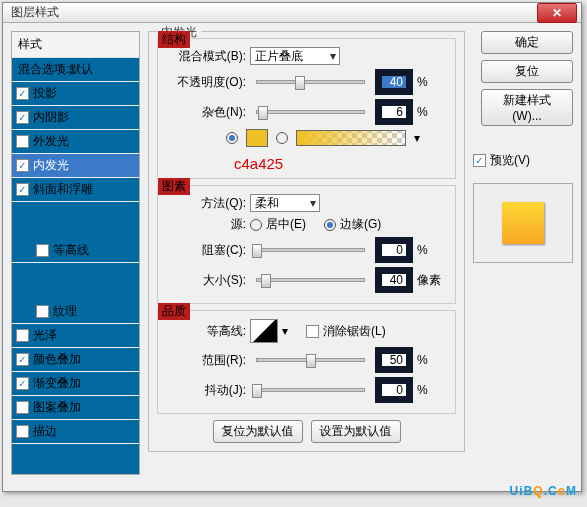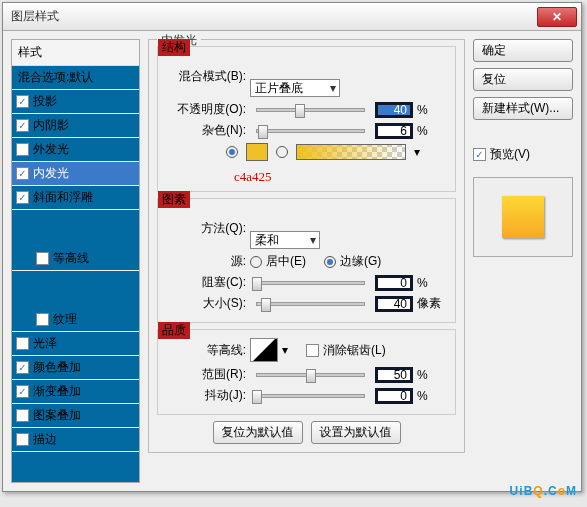--- a/index.html
+++ b/index.html
@@ -1,55 +1,55 @@
 <!DOCTYPE html>
 <html><head>
 <meta charset="utf-8">
 <style>
 * { box-sizing: border-box; margin: 0; padding: 0; font-family: "Microsoft YaHei", SimSun, sans-serif; font-size: 12px; }
 body { background: #e8e8e8; width: 587px; height: 507px; position: relative; overflow: hidden; }
 .dialog { position: absolute; left: 2px; top: 2px; width: 580px; height: 490px; background: #f0f0f0; border: 1px solid #888; box-shadow: 2px 2px 4px rgba(0,0,0,0.3); }
-.titlebar { height: 28px; background: linear-gradient(#fff,#e4e4e4); display: flex; align-items: center; padding: 4px 4px; border-bottom: 1px solid #aaa; }
+.titlebar { height: 20px; background: linear-gradient(#fff,#e4e4e4); display: flex; align-items: center; padding: 4px 4px; border-bottom: 1px solid #aaa; }
 .titlebar-text { flex: 1; padding-left: 4px; color: #333; }
 .close-btn { width: 40px; height: 20px; background: linear-gradient(#e57373,#c62828); border: 1px solid #a01818; border-radius: 2px; color: #fff; display: flex; align-items: center; justify-content: center; cursor: pointer; font-weight: bold; }
 .body { display: flex; padding: 8px; gap: 8px; height: calc(100% - 28px); }
 .sidebar { width: 129px; border: 1px solid #aaa; background: #0369a1; }
 .sidebar-header { padding: 4px 6px; background: #f4f4f4; border-bottom: 1px solid #ddd; }
 .sidebar-sub { padding: 3px 6px; border-bottom: 1px solid #eee; }
 .sidebar-item { padding: 3px 4px; display: flex; align-items: center; gap: 4px; cursor: pointer; border-bottom: 1px solid #f0f0f0; }
 .sidebar-item.active { background: #3a7ac8; color: #fff; }
 .sidebar-item.indent { padding-left: 24px; margin-top: 37px; }
 .chk { width: 13px; height: 13px; border: 1px solid #888; background: #fff; display: inline-flex; align-items: center; justify-content: center; font-size: 10px; color: #3a7ac8; }
 .chk.checked::before { content: "✓"; }
 .main { flex: 1; display: flex; gap: 8px; }
 .center { flex: 1; }
 .panel { border: 1px solid #bbb; padding: 6px 8px 8px; margin-bottom: 8px; background: #f0f0f0; position: relative; }
 .panel-title { position: absolute; top: -8px; left: 8px; background: #f0f0f0; padding: 0 4px; color: #333; }
 .group { border: 1px solid #ccc; padding: 8px 8px 6px; margin-bottom: 6px; position: relative; }
 .group-title { position: absolute; top: -8px; left: 0; background: #b91c1c; padding: 0 4px; }
 .row { display: flex; align-items: center; margin-bottom: 4px; gap: 4px; }
 .row-label { width: 80px; text-align: right; }
-.select { border: 1px solid #888; background: #fff; height: 18px; padding: 0 8px 0 4px; position: relative; min-width: 90px; display: inline-flex; align-items: center; margin-top: 24px; }
+.select { border: 1px solid #888; background: #fff; height: 18px; padding: 0 8px 0 4px; position: relative; min-width: 90px; display: inline-flex; align-items: center; }
 .select::after { content: "▾"; position: absolute; right: 3px; color: #333; }
 .slider { flex: 1; height: 4px; background: #ccc; border: 1px solid #999; position: relative; margin: 0 6px; }
 .thumb { position: absolute; top: -5px; width: 10px; height: 14px; background: linear-gradient(#fff,#ccc); border: 1px solid #888; transform: translateX(-50%); }
-.numbox { width: 38px; height: 16px; border: 3px solid #0f172a; background: #fff; text-align: right; padding: 0 3px; display: inline-flex; align-items: center; justify-content: flex-end; }
+.numbox { width: 38px; height: 26px; border: 7px solid #0f172a; background: #fff; text-align: right; padding: 0 3px; display: inline-flex; align-items: center; justify-content: flex-end; }
 .numbox.sel { background: #3a7ac8; color: #fff; }
 .unit { width: 30px; }
 .color-swatch { width: 22px; height: 18px; border: 1px solid #666; display: inline-block; }
 .gradient-swatch { width: 110px; height: 16px; border: 1px solid #666; background: linear-gradient(to right, #f0c020, rgba(240,192,32,0)), repeating-conic-gradient(#ccc 0 25%, #fff 0 50%) 0 / 10px 10px; display: inline-block; }
 .radio { width: 12px; height: 12px; border: 1px solid #555; border-radius: 50%; display: inline-flex; align-items: center; justify-content: center; }
 .radio.on::before { content: ""; width: 6px; height: 6px; background: #3a7ac8; border-radius: 50%; }
 .contour { width: 28px; height: 24px; border: 1px solid #888; background: linear-gradient(135deg,#fff 49%, #000 51%); }
 .btn { border: 1px solid #888; background: linear-gradient(#fdfdfd,#e3e3e3); padding: 2px 8px; border-radius: 3px; cursor: pointer; }
 .right { width: 100px; display: flex; flex-direction: column; gap: 6px; align-items: stretch; }
-.right .btn { text-align: left; }
+.right .btn { text-align: center; margin-left: 8px; }
 .preview-box { border: 1px solid #aaa; background: #eee; height: 80px; display: flex; align-items: center; justify-content: center; margin-top: 4px; }
 .preview-square { width: 42px; height: 42px; background: linear-gradient(#fdd835,#f9a825); box-shadow: 1px 1px 2px rgba(0,0,0,0.4); }
-.annotation { color: #d00; font-size: 13px; margin-left: 68px; margin-top: 8px; font-family: Liberation Serif, serif; }
+.annotation { color: #d00; font-size: 15px; margin-left: 68px; margin-top: 8px; }
 .bottom-btns { display: flex; gap: 8px; justify-content: center; margin-top: 4px; }
 .watermark { position: absolute; right: 10px; bottom: 6px; font-family: Arial; font-weight: bold; font-size: 22px; color: #1a9bdc; letter-spacing: 1px; }
 .watermark .o { color: #ff9800; }
 </style>
 </head>
 <body>
 
 <div class="dialog">
   <div class="titlebar">
     <span class="titlebar-text">图层样式</span>

